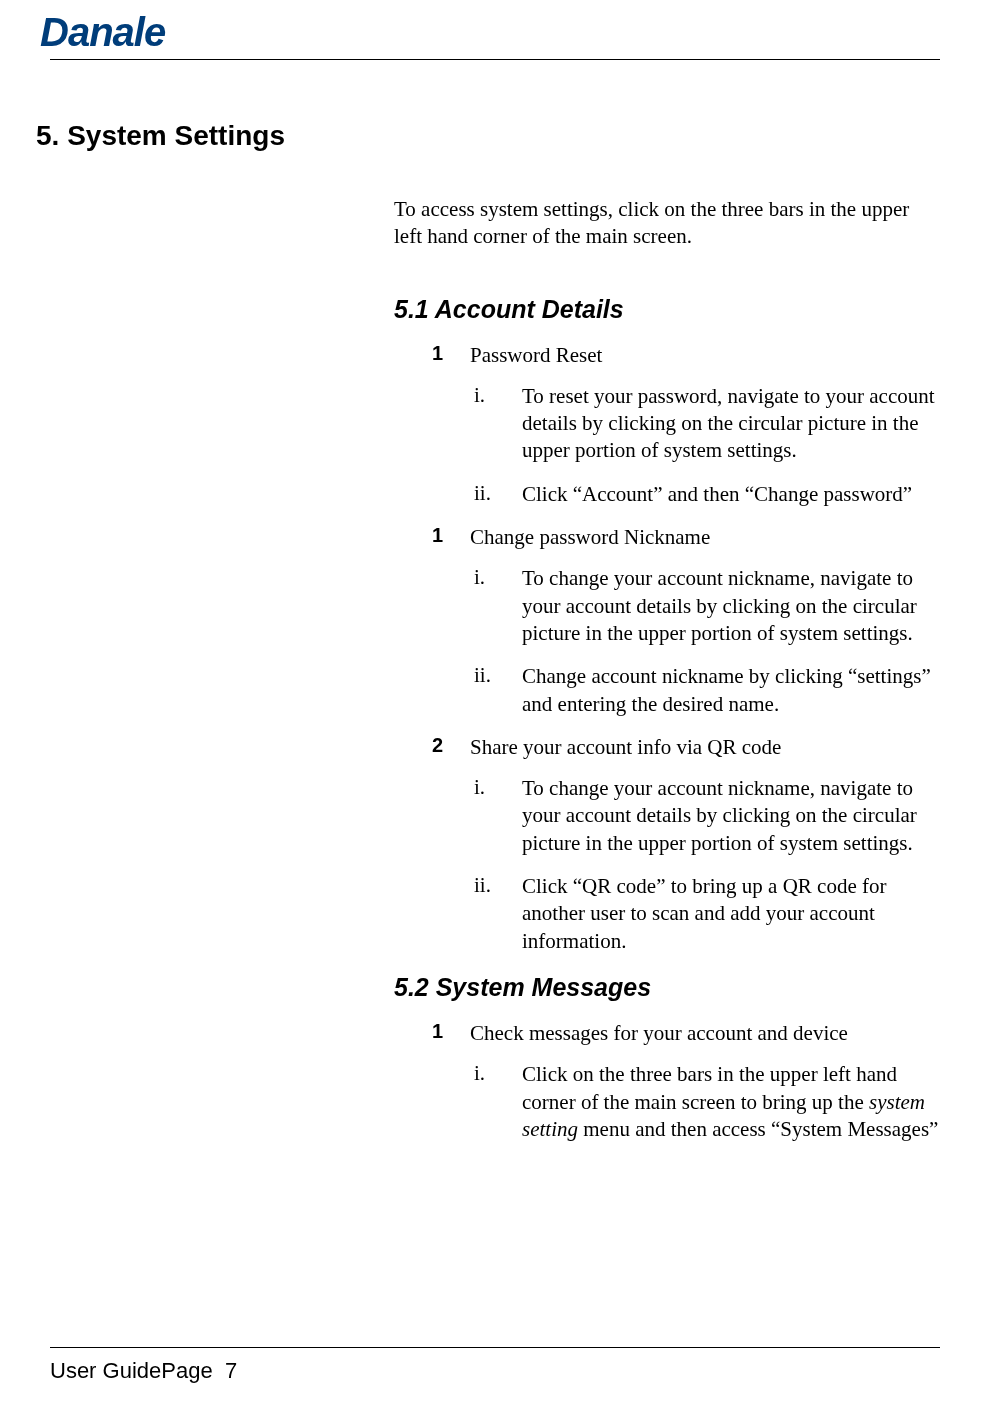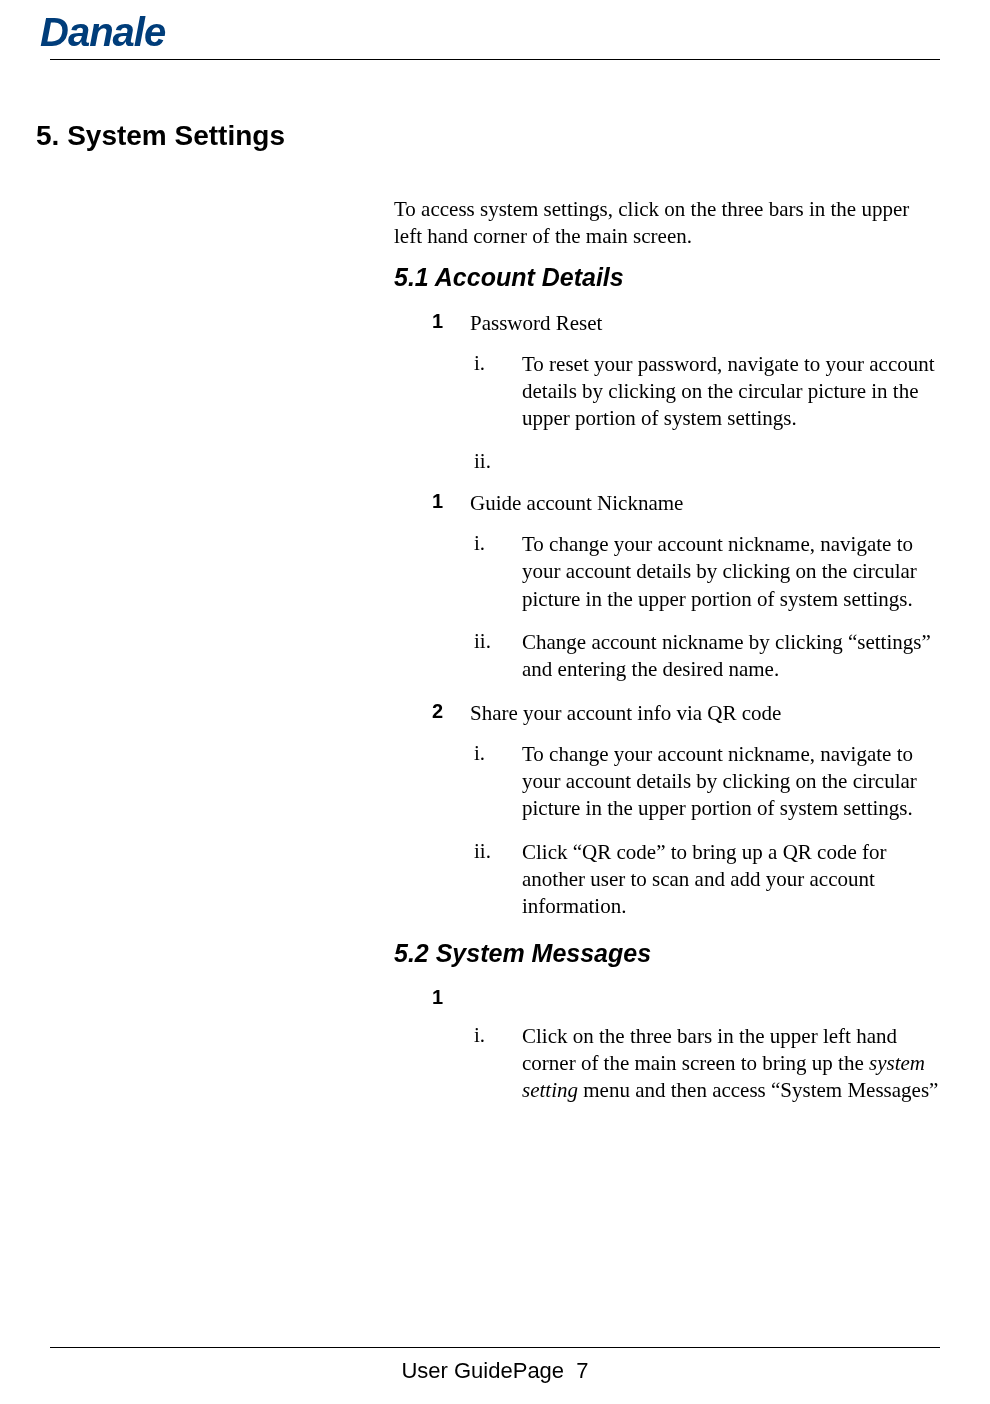--- a/index.html
+++ b/index.html
@@ -36,21 +36,21 @@
       font-size: 28px;
       font-weight: bold;
       margin-bottom: 44px;
     }
     .body-block {
       margin-left: 358px;
     }
     .intro {
       font-size: 21px;
       line-height: 1.3;
-      margin-bottom: 12px;
+      margin-bottom: 44px;
     }
     .subsection {
       font-family: Arial, Helvetica, sans-serif;
       font-size: 25px;
       font-weight: bold;
       font-style: italic;
       margin-bottom: 18px;
     }
     .num-item {
       display: flex;
@@ -92,21 +92,21 @@
       bottom: 56px;
       left: 0;
       right: 0;
     }
     .footer {
       position: absolute;
       bottom: 20px;
       left: 50px;
       right: 50px;
       display: flex;
-      justify-content: center;
+      justify-content: flex-start;
       font-family: Arial, Helvetica, sans-serif;
       font-size: 22px;
     }
   </style>
 </head>
 <body>
 
 <div class="header">
   <div class="logo">Danale</div>
 </div>
@@ -123,25 +123,26 @@
     <div class="num-item">
       <span class="num">1</span>
       <span class="num-text">Password Reset</span>
     </div>
     <div class="roman-item">
       <span class="roman">i.</span>
       <span class="roman-text">To reset your password, navigate to your account details by clicking on the circular picture in the upper portion of system settings.</span>
     </div>
     <div class="roman-item">
       <span class="roman">ii.</span>
+      <span class="roman-text">Click “Account” and then “Change password”</span>
     </div>
 
     <div class="num-item">
       <span class="num">1</span>
-      <span class="num-text">Guide account Nickname</span>
+      <span class="num-text">Change password Nickname</span>
     </div>
     <div class="roman-item">
       <span class="roman">i.</span>
       <span class="roman-text">To change your account nickname, navigate to your account details by clicking on the circular picture in the upper portion of system settings.</span>
     </div>
     <div class="roman-item">
       <span class="roman">ii.</span>
       <span class="roman-text">Change account nickname by clicking “settings” and entering the desired name.</span>
     </div>
 
@@ -155,20 +156,21 @@
     </div>
     <div class="roman-item">
       <span class="roman">ii.</span>
       <span class="roman-text">Click “QR code” to bring up a QR code for another user to scan and add your account information.</span>
     </div>
 
     <h2 class="subsection" style="margin-top:18px;">5.2 System Messages</h2>
 
     <div class="num-item">
       <span class="num">1</span>
+      <span class="num-text">Check messages for your account and device</span>
     </div>
     <div class="roman-item">
       <span class="roman">i.</span>
       <span class="roman-text"><span>Click on the three bars in the upper left hand corner of the main screen to bring up the </span><span class="italic">system setting</span><span> menu and then access “System Messages”</span></span>
     </div>
 
   </div>
 </div>
 
 <hr class="hr-bottom">

